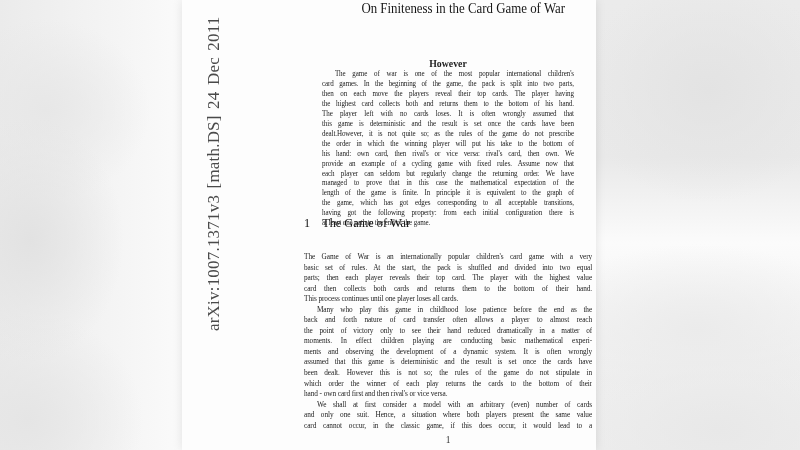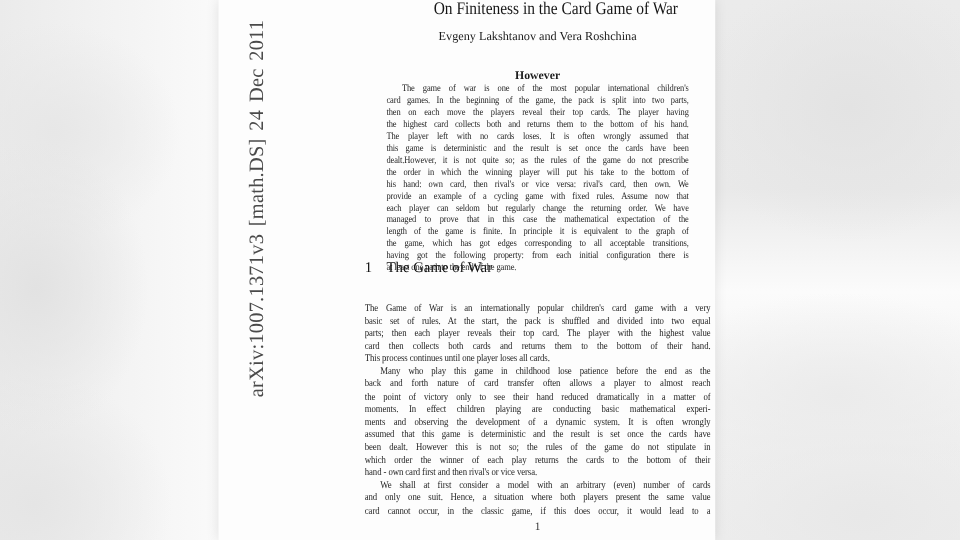--- a/index.html
+++ b/index.html
@@ -86,21 +86,20 @@
 <body>
 
 <div class="backdrop-left"></div>
 <div class="backdrop-right"></div>
 
 <div class="page">
   <div class="arxiv-stamp">arXiv:1007.1371v3  [math.DS]  24 Dec 2011</div>
 
   <h1 class="title">On Finiteness in the Card Game of War</h1>
 
-  <div class="authors">Evgeny Lakshtanov and Vera Roshchina</div>
 
   <div class="abstract-heading">However</div>
 
   <div class="abstract-body" id="abstract-lines">
       <div class="line ind">The game of war is one of the most popular international children's</div>
       <div class="line">card games. In the beginning of the game, the pack is split into two parts,</div>
       <div class="line">then on each move the players reveal their top cards. The player having</div>
       <div class="line">the highest card collects both and returns them to the bottom of his hand.</div>
       <div class="line">The player left with no cards loses. It is often wrongly assumed that</div>
       <div class="line">this game is deterministic and the result is set once the cards have been</div>

